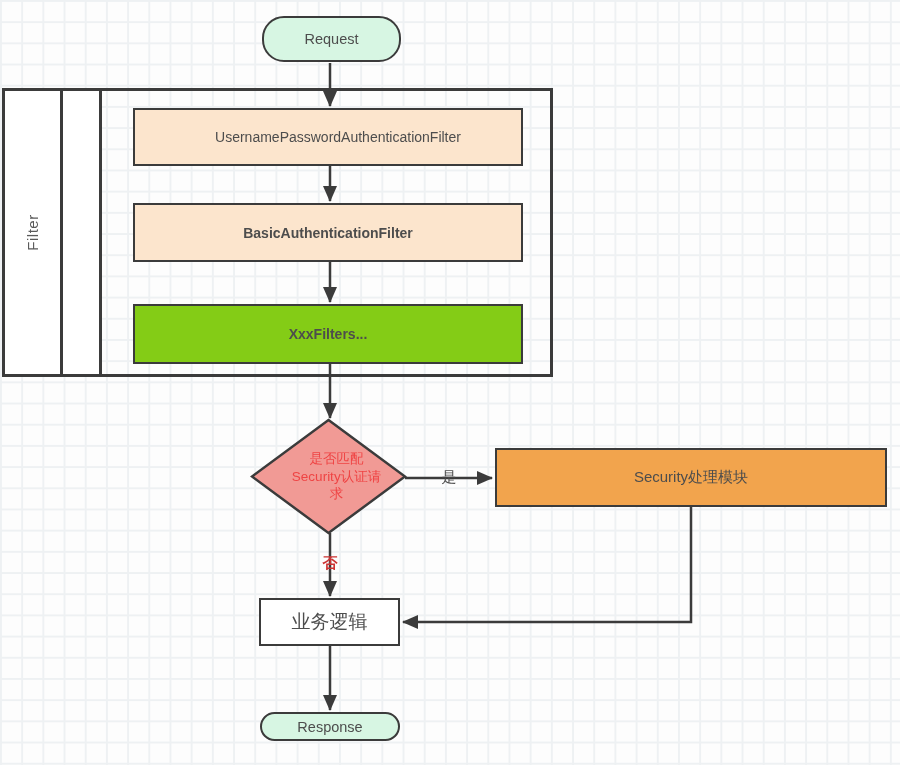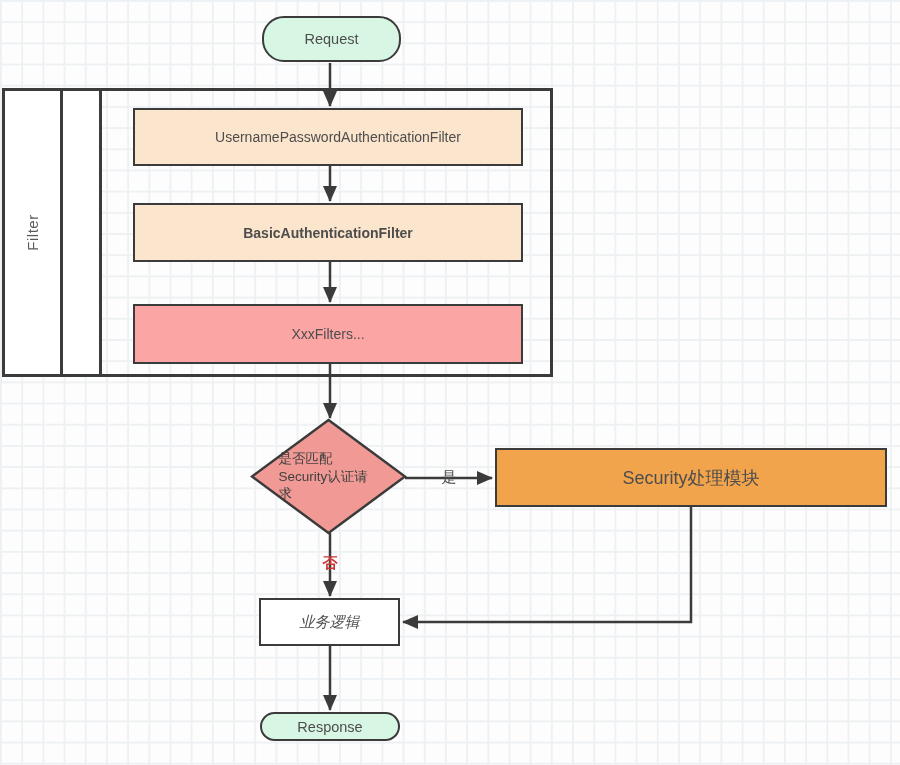--- a/index.html
+++ b/index.html
@@ -37,28 +37,28 @@
   }
   .lane-label{
     transform:rotate(-90deg);white-space:nowrap;
     font-size:15px;color:#5a5a5a;letter-spacing:0.5px;
   }
   .fbox{left:133px;width:390px;font-size:14px;}
   .upaf{top:108px;height:58px;}
   .baf{top:203px;height:59px;font-weight:bold;}
   .xxx{top:304px;height:60px;}
 
-  .security{left:495px;top:448px;width:392px;height:59px;font-size:18px;}
-  .business{left:259px;top:598px;width:141px;height:48px;font-size:15px;background:#ffffff;font-style:italic;}
+  .security{left:495px;top:448px;width:392px;height:59px;font-size:15px;}
+  .business{left:259px;top:598px;width:141px;height:48px;font-size:19px;background:#ffffff;}
 
   .diamond-wrap{position:absolute;left:250px;top:418px;width:157px;height:117px;}
   .diamond-label{
-    position:absolute;left:252px;top:420px;width:153px;height:113px;
+    position:absolute;left:260px;top:420px;width:153px;height:113px;
     display:flex;align-items:center;justify-content:center;
-    color:#404040;font-size:13.5px;line-height:1.3;
+    text-align:center;color:#ef4444;font-size:13.5px;line-height:1.3;
   }
   .diamond-label span{display:inline-block;width:100px;word-break:break-word;}
 
   .edges{position:absolute;left:0;top:0;pointer-events:none;}
   .edge{stroke:#3b3b3b;stroke-width:2.5;fill:none;}
 
   .edge-label{
     position:absolute;transform:translate(-50%,-55%);
     font-size:15px;line-height:1;
   }
@@ -74,21 +74,21 @@
   </div>
   <div class="lane-col2"></div>
 </div>
 
 <div class="node pill request" style="background-color: rgb(215, 246, 227);">Request</div>
 
 <div class="node fbox upaf" style="background-color: rgb(252, 229, 205); padding-left: 20px;">UsernamePasswordAuthenticationFilter</div>
 
 <div class="node fbox baf" style="background-color: rgb(252, 229, 205);">BasicAuthenticationFilter</div>
 
-<div class="node fbox xxx" style="background-color: #fca5a5;">XxxFilters...</div>
+<div class="node fbox xxx" style="background-color: #84cc16; font-weight: bold;">XxxFilters...</div>
 
 <svg class="diamond-wrap" viewBox="-2 -2 157 117" width="157" height="117">
   <polygon points="76.5,0 153,56.5 76.5,113 0,56.5" stroke="#3b3b3b" stroke-width="2.5" fill="#f19a95"></polygon>
 </svg>
 <div class="diamond-label">
   <span>是否匹配Security认证请求</span>
 </div>
 
 <div class="node security" style="background-color: rgb(242, 164, 77);">Security处理模块</div>
 

